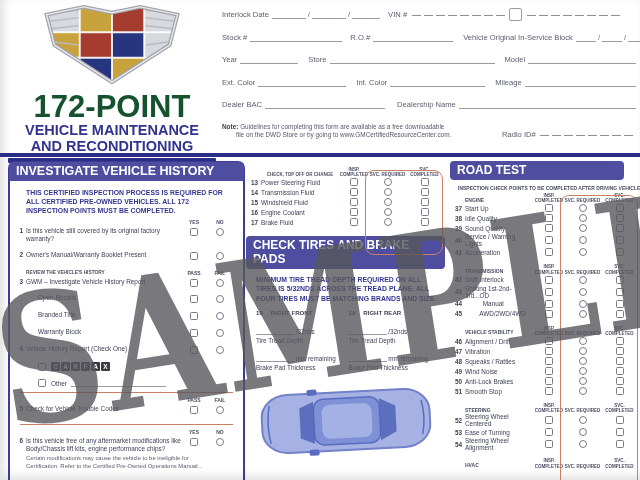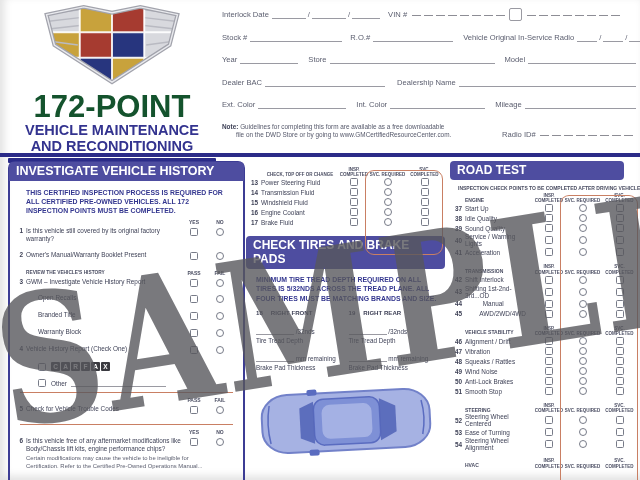--- a/index.html
+++ b/index.html
@@ -142,47 +142,47 @@
       <span class="lab" style="padding-left:8px">VIN #</span>
       <span><i class="dash"></i><i class="dash"></i><i class="dash"></i><i class="dash"></i><i class="dash"></i><i class="dash"></i><i class="dash"></i><i class="dash"></i></span>
         <span class="vinbox"></span>
         <span><i class="dash"></i><i class="dash"></i><i class="dash"></i><i class="dash"></i><i class="dash"></i><i class="dash"></i><i class="dash"></i><i class="dash"></i></span>
     </div>
     <div class="frow">
       <span class="lab">Stock #</span>
       <span class="bl" style="width:92px"></span>
       <span class="lab" style="padding-left:8px">R.O.#</span>
       <span class="bl" style="width:80px"></span>
-      <span class="lab" style="padding-left:10px">Vehicle Original In-Service Radio</span>
+      <span class="lab" style="padding-left:10px">Vehicle Original In-Service Block</span>
       <span class="bl" style="width:20px"></span>
         <span class="slash">/</span>
       <span class="bl" style="width:20px"></span>
         <span class="slash">/</span>
       <span class="bl" style="width:20px"></span>
     </div>
     <div class="frow">
       <span class="lab">Year</span>
       <span class="bl" style="width:58px"></span>
       <span class="lab" style="padding-left:10px">Store</span>
       <span class="bl" style="width:165px"></span>
       <span class="lab" style="padding-left:10px">Model</span>
       <span class="bl grow"></span>
     </div>
     <div class="frow">
-      <span class="lab">Dealer BAC</span>
-      <span class="bl" style="width:120px"></span>
-      <span class="lab" style="padding-left:12px">Dealership Name</span>
-      <span class="bl grow"></span>
-    </div>
-    <div class="frow">
       <span class="lab">Ext. Color</span>
       <span class="bl" style="width:88px"></span>
       <span class="lab" style="padding-left:10px">Int. Color</span>
       <span class="bl" style="width:95px"></span>
       <span class="lab" style="padding-left:10px">Mileage</span>
+      <span class="bl grow"></span>
+    </div>
+    <div class="frow">
+      <span class="lab">Dealer BAC</span>
+      <span class="bl" style="width:120px"></span>
+      <span class="lab" style="padding-left:12px">Dealership Name</span>
       <span class="bl grow"></span>
     </div>
     <div class="frow" style="margin-bottom:0">
       <span class="note"><b>Note:</b> <span>Guidelines for completing this form are available as a free downloadable</span><br><span style="padding-left:14px">file on the DWD Store or by going to www.GMCertifiedResourceCenter.com.</span></span>
       <span class="lab" style="padding-left:22px">Radio ID#</span>
       <span><i class="dash"></i><i class="dash"></i><i class="dash"></i><i class="dash"></i><i class="dash"></i><i class="dash"></i><i class="dash"></i><i class="dash"></i></span>
     </div>
   </div>
 
   <div id="top-rule"></div>

